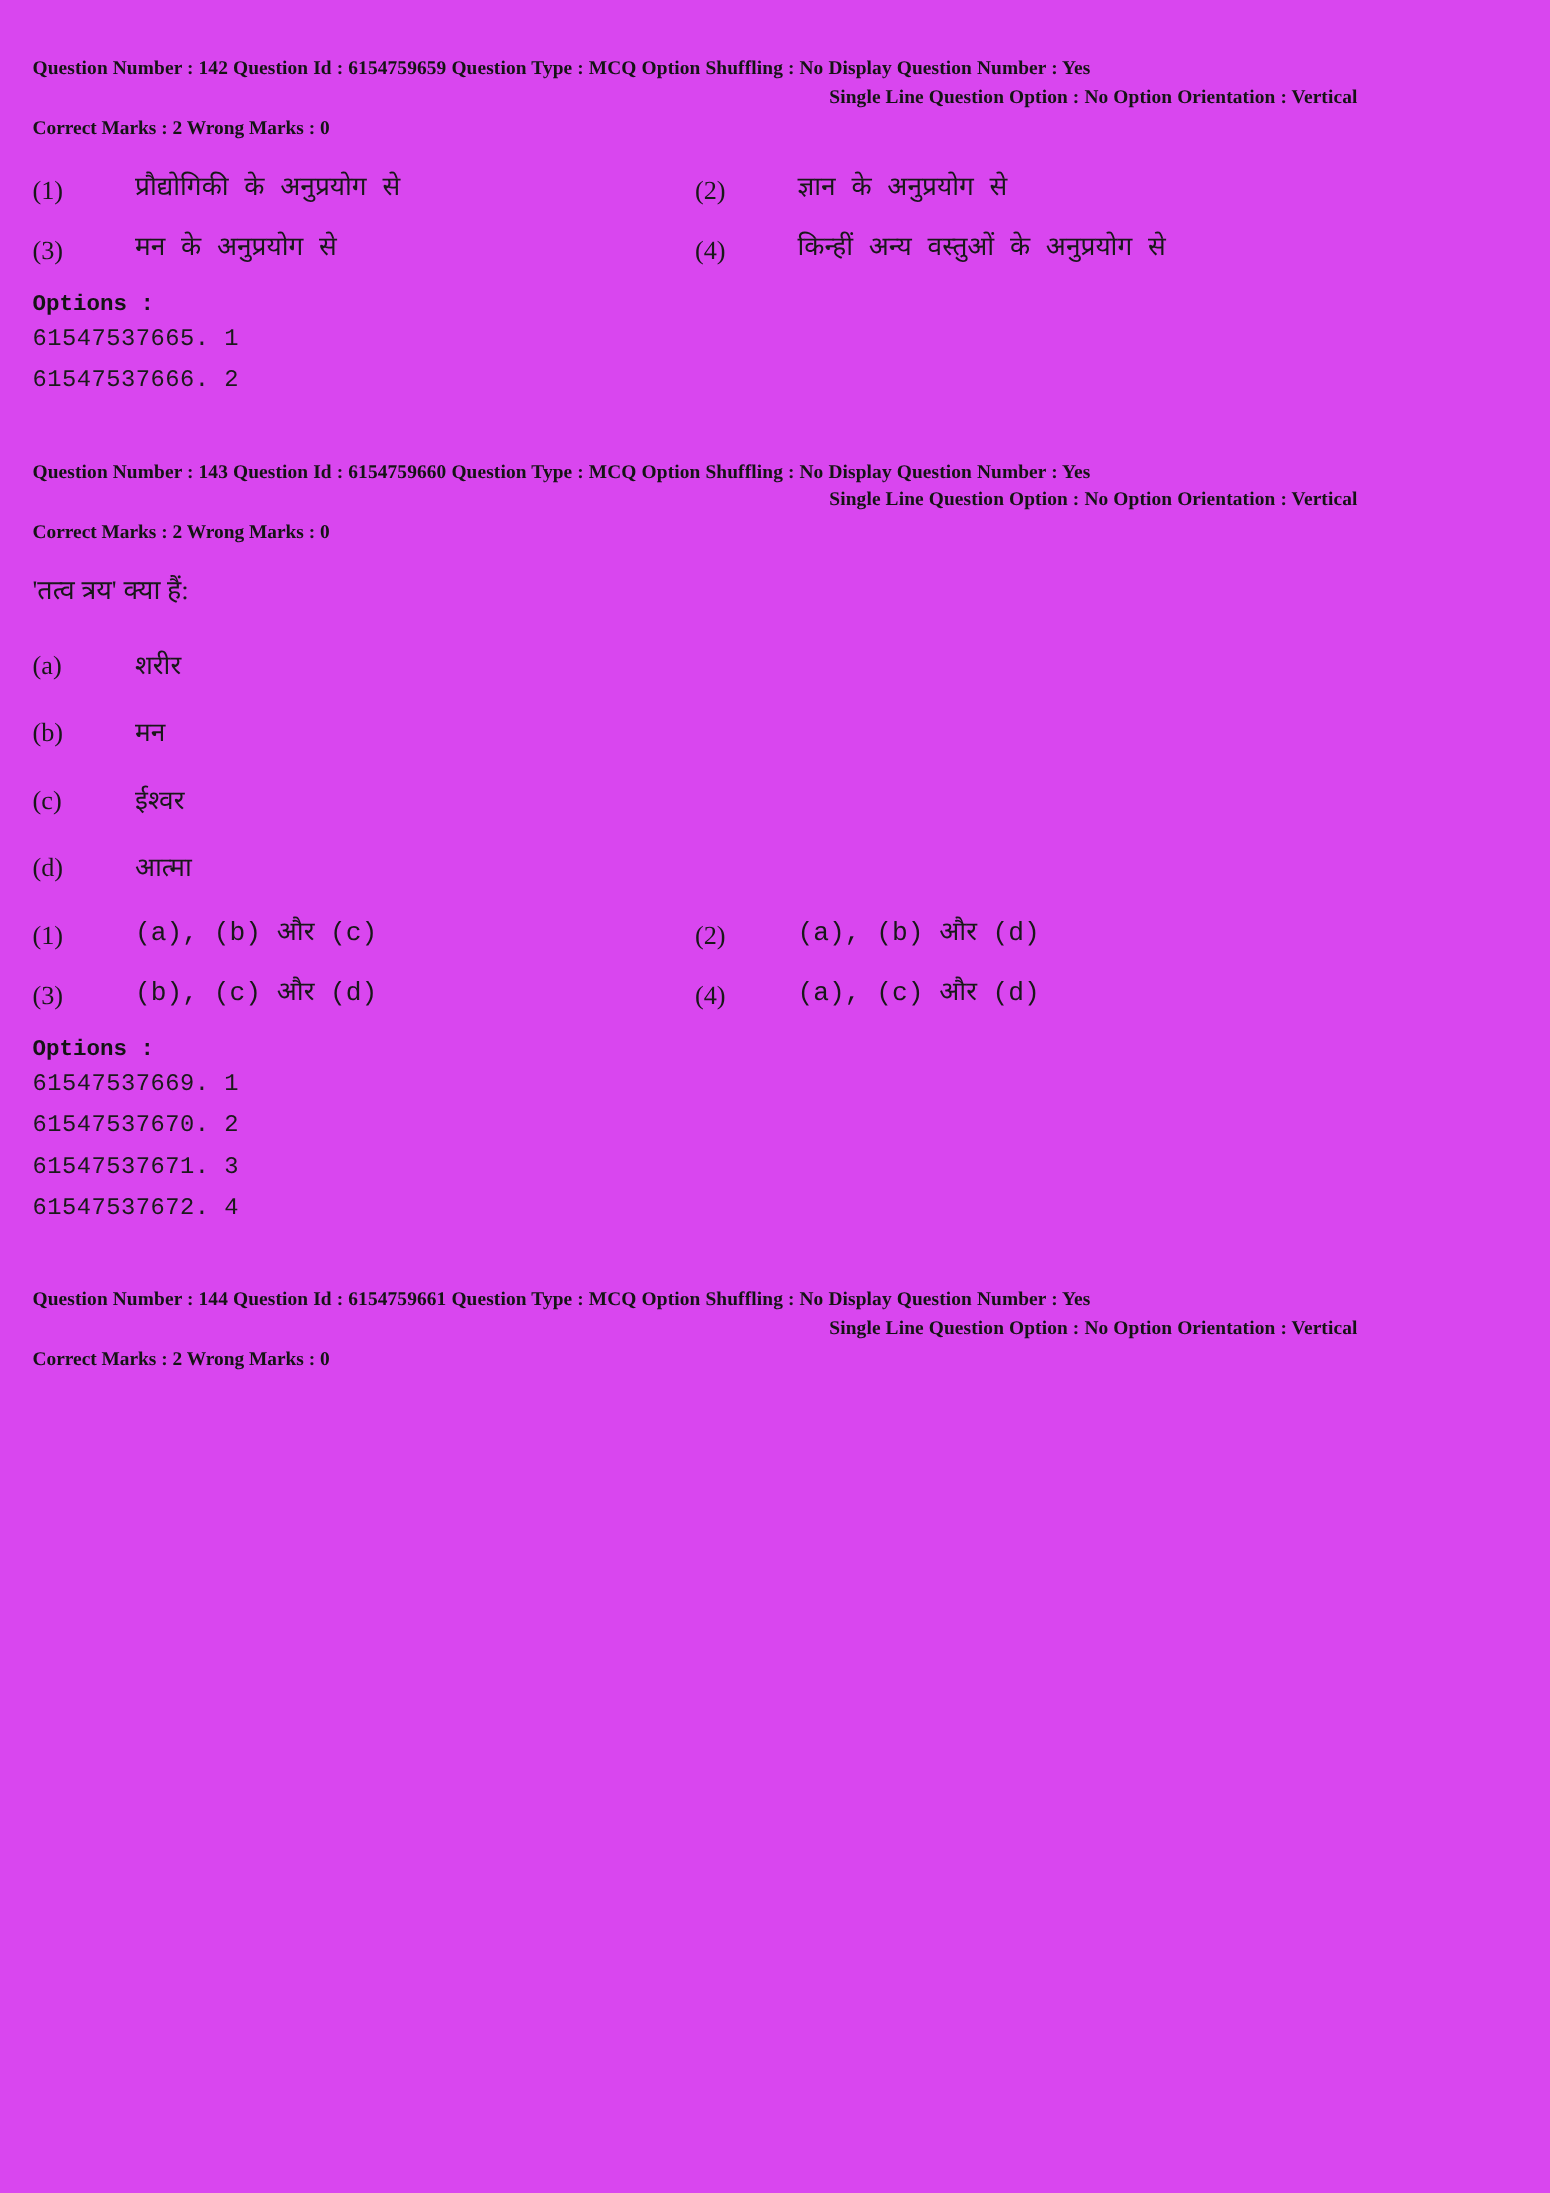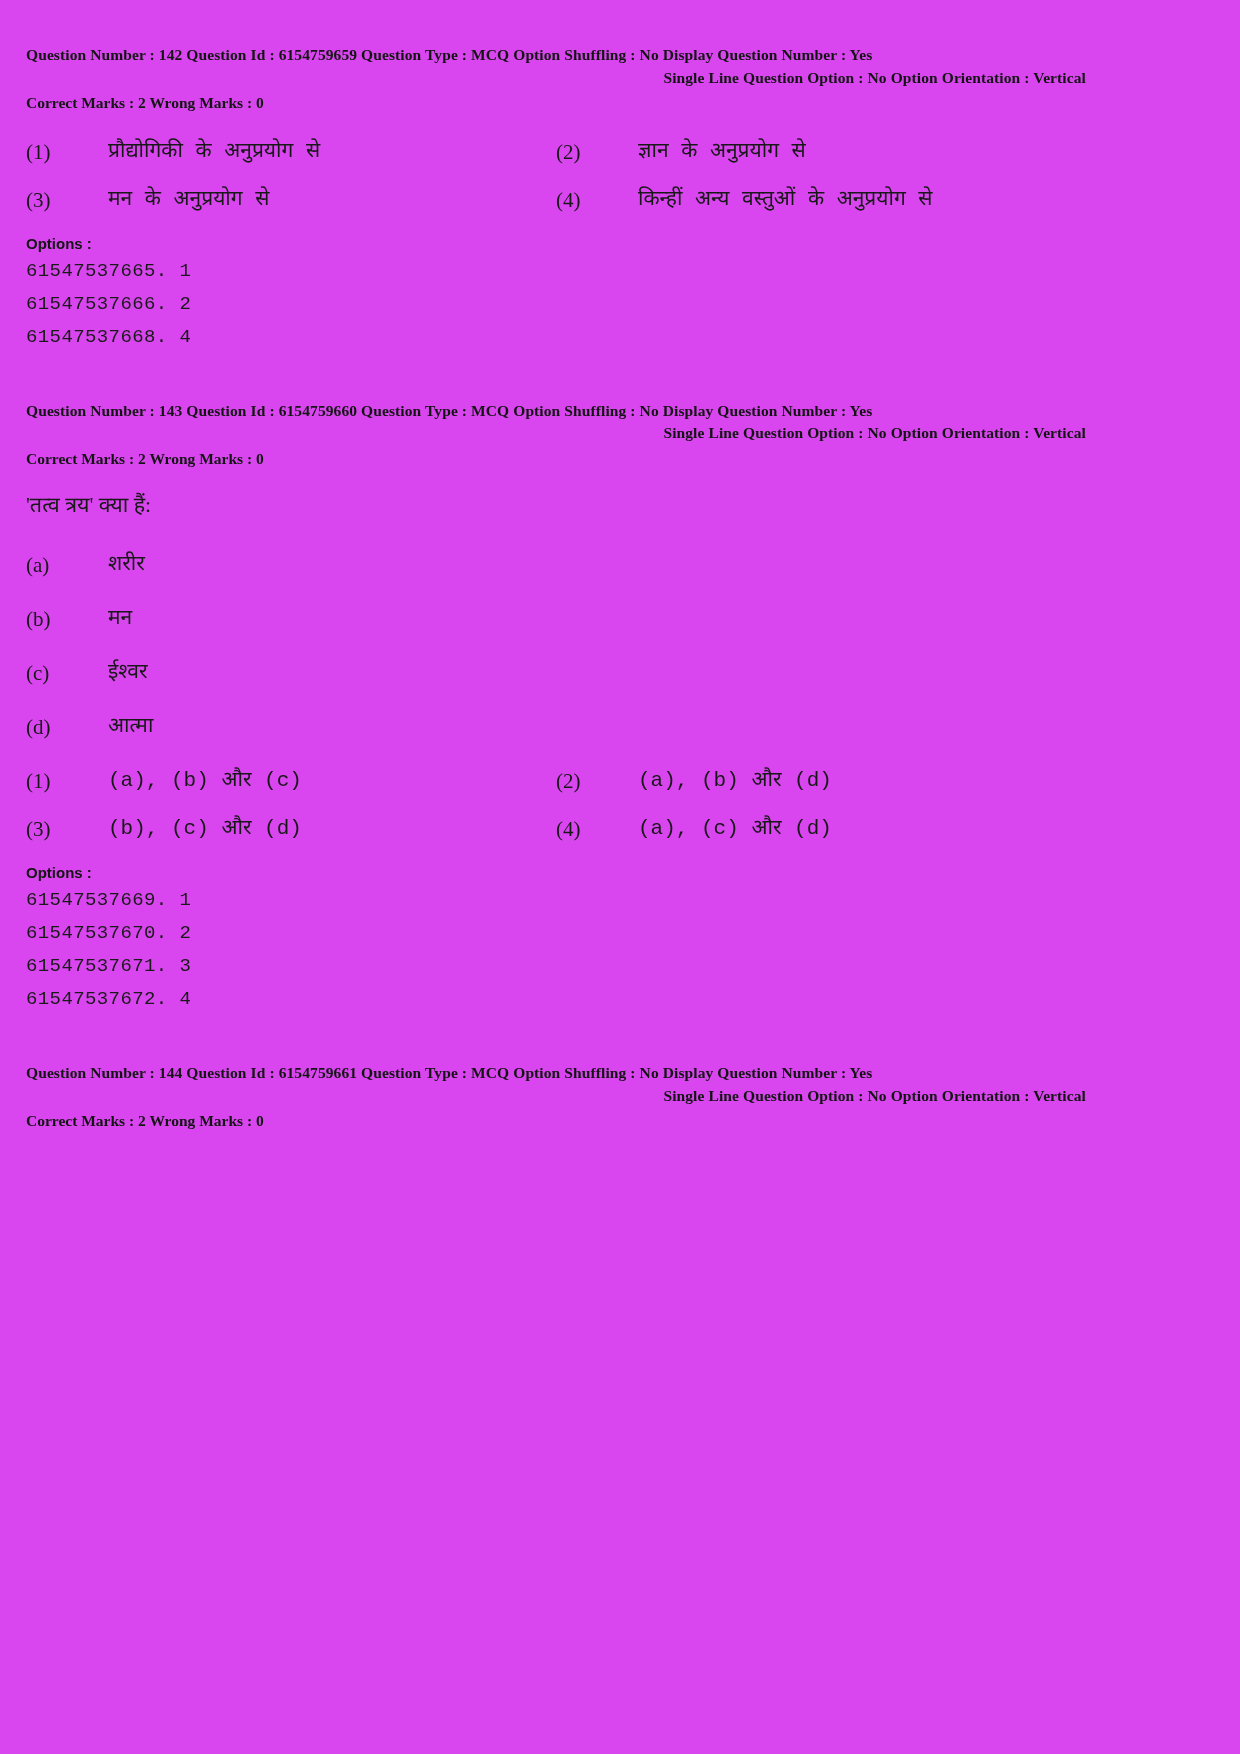--- a/index.html
+++ b/index.html
@@ -103,36 +103,36 @@
   }
   .sub-let {
     font-family: "Liberation Serif", "DejaVu Serif", serif;
     font-size: 21px;
     line-height: 30px;
     width: 82px;
     flex: 0 0 82px;
     color: #181818;
   }
   .sub-txt {
-    font-family: Liberation Mono, monospace;
+    font-family: Liberation Serif, serif;
     font-size: 21px;
     line-height: 30px;
     color: #181818;
   }
   .choose-line {
     margin-top: 34px;
     font-size: 21.5px;
   }
 
   
   .options-label {
     margin-top: 14px;
-    font-family: Liberation Sans, sans-serif;
+    font-family: Liberation Mono, monospace;
     font-weight: bold;
-    font-size: 15px;
+    font-size: 18px;
     line-height: 22px;
     color: #141414;
   }
   .optid {
     font-family: "Liberation Mono", "DejaVu Sans Mono", monospace;
     font-size: 19px;
     line-height: 33px;
     color: #1a1a1a;
     letter-spacing: 0.4px;
   }
@@ -170,21 +170,20 @@
           <div class="opt-cell">
             <span class="opt-num">(4)</span>
             <span class="opt-txt hindi">किन्हीं अन्य वस्तुओं के अनुप्रयोग से</span>
           </div>
         </div>
       </div>
 
       <div class="options-label">Options :</div>
       <div class="optid">61547537665. 1</div>
       <div class="optid">61547537666. 2</div>
-      <div class="optid">61547537668. 4</div>
     </div>
 
     <div class="gap-between"></div>
 
     <div class="qblock">
       <div class="meta">Question Number : 143  Question Id : 6154759660  Question Type : MCQ  Option Shuffling : No  Display Question Number : Yes</div>
       <div class="meta meta-line2">Single Line Question Option : No  Option Orientation : Vertical</div>
       <div class="meta-marks">Correct Marks : 2  Wrong Marks : 0</div>
 
       <div class="hindi qtext">'तत्व त्रय' क्या हैं:</div>

